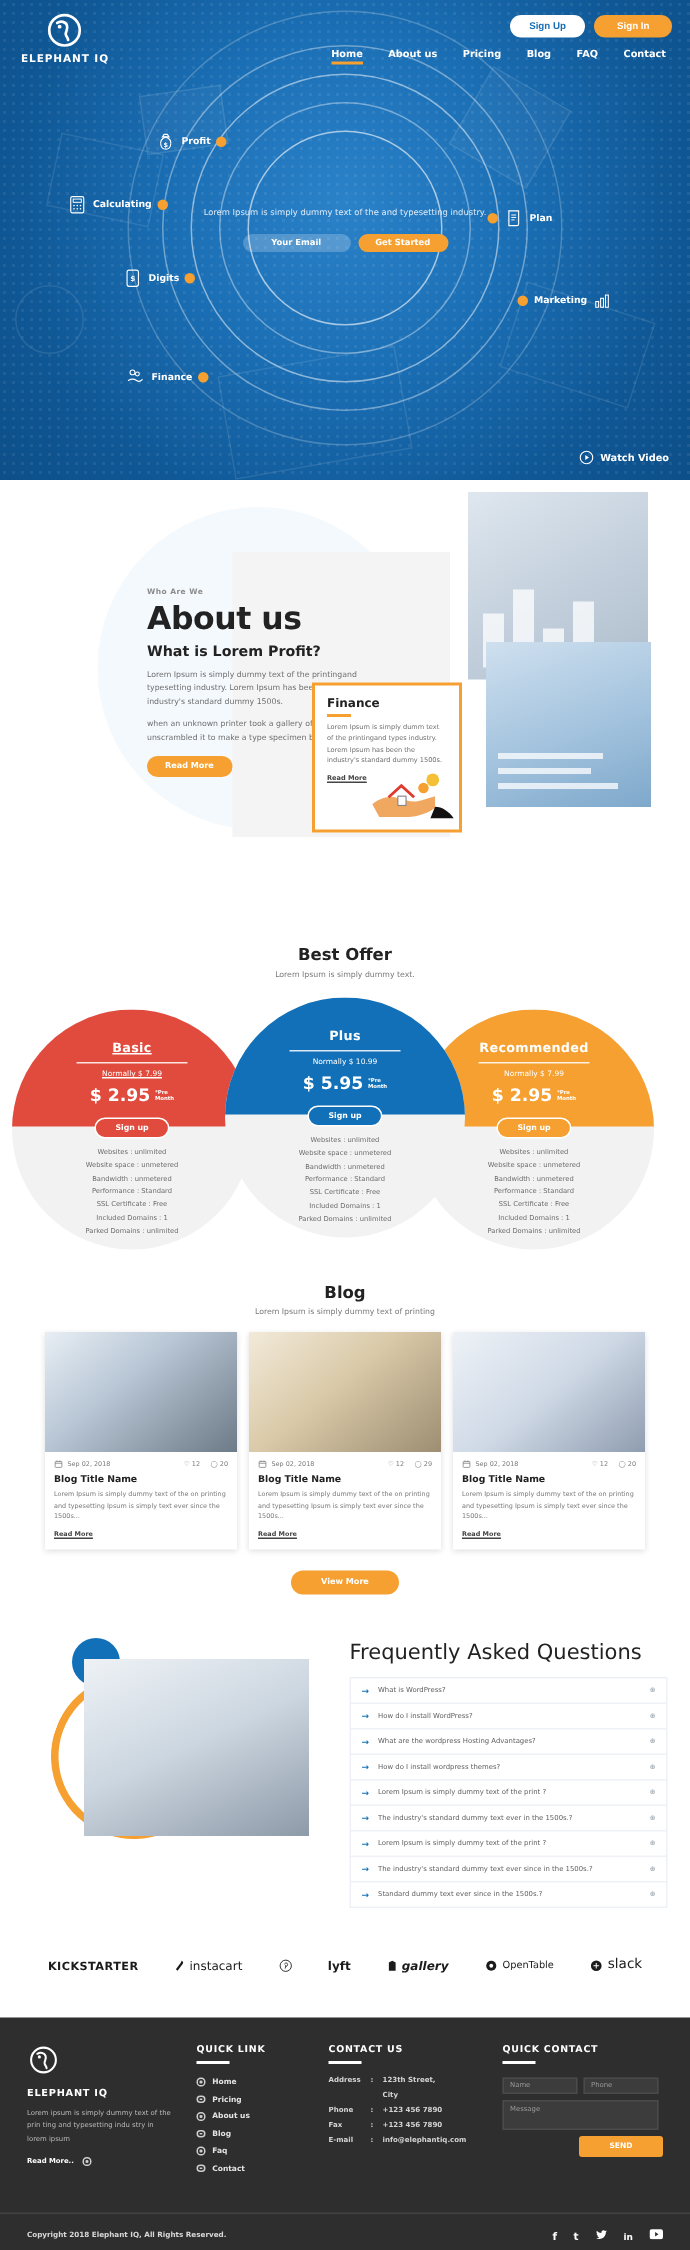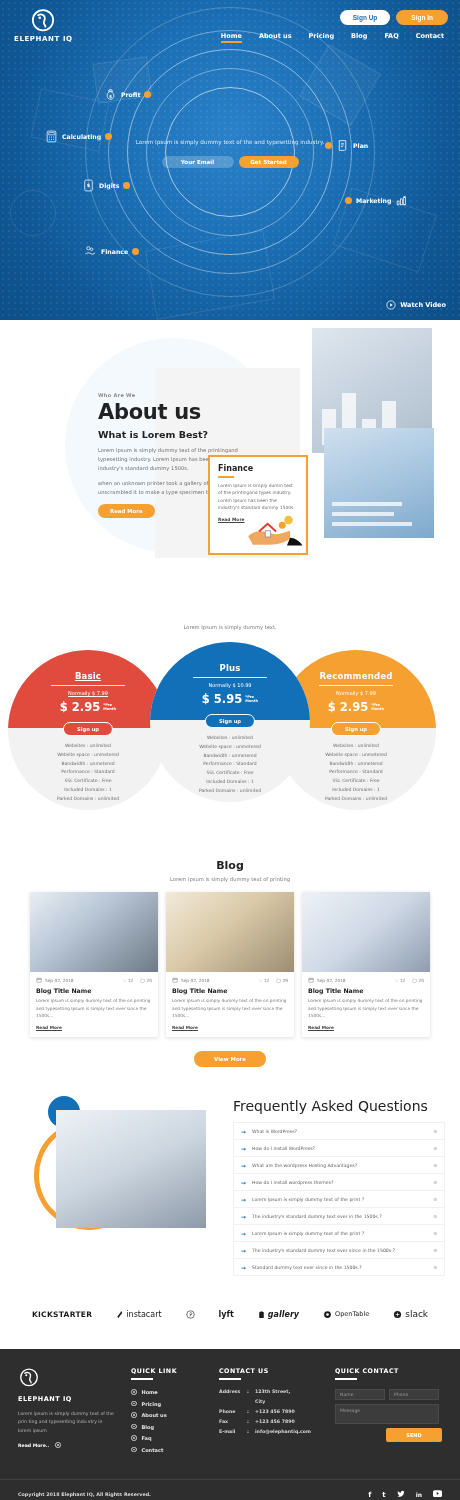--- a/index.html
+++ b/index.html
@@ -326,21 +326,21 @@
     </div>
     <div class="about-photo2">
       <div class="ph-bar" style="left:8px;bottom:12px;width:80px;height:4px;"></div>
       <div class="ph-bar" style="left:8px;bottom:22px;width:62px;height:4px;"></div>
       <div class="ph-bar" style="left:8px;bottom:32px;width:70px;height:4px;"></div>
     </div>
 
     <div class="about-body">
       <div class="eyebrow">Who Are We</div>
       <h1 class="about-h1">About us</h1>
-      <h2 class="about-h2">What is Lorem Best?</h2>
+      <h2 class="about-h2">What is Lorem Profit?</h2>
       <p class="about-p">Lorem Ipsum is simply dummy text of  the printingand typesetting industry. Lorem Ipsum has been the industry's standard dummy 1500s.</p>
       <p class="about-p">when an unknown printer took a gallery of type and unscrambled it to make a type  specimen book.</p>
       <button class="btn-orange">Read More</button>
     </div>
 
     <div class="fincard">
       <h4>Finance</h4>
       <div class="fbar"></div>
       <p>Lorem Ipsum is simply dumm text of  the printingand types industry. Lorem Ipsum has been the industry's standard dummy 1500s.</p>
       <div class="fmore">Read More</div>
@@ -349,20 +349,21 @@
         <path d="M22 28l11-10 11 10" fill="none" stroke="#e03a2f" stroke-width="2.4"></path>
         <rect x="30" y="27" width="7" height="8" fill="#fff" stroke="#888" stroke-width="1"></rect>
         <circle cx="60" cy="13" r="5.5" fill="#f5c037"></circle>
         <circle cx="52" cy="20" r="4.5" fill="#f5a030"></circle>
         <path d="M62 36c6 0 12 4 16 10H58z" fill="#111"></path>
       </svg>
     </div>
   </section>
 
   <section class="pricing">
+    <h2 class="sec-title">Best Offer</h2>
     <div class="sec-sub">Lorem Ipsum is simply dummy text.</div>
 
     <div class="plans">
       <div class="plan p1">
         <div class="head">
           <div class="name">Basic</div>
           <div class="rule"></div>
           <div class="norm">Normally $ 7.99</div>
           <div class="price">
               <span>$ 2.95</span>

